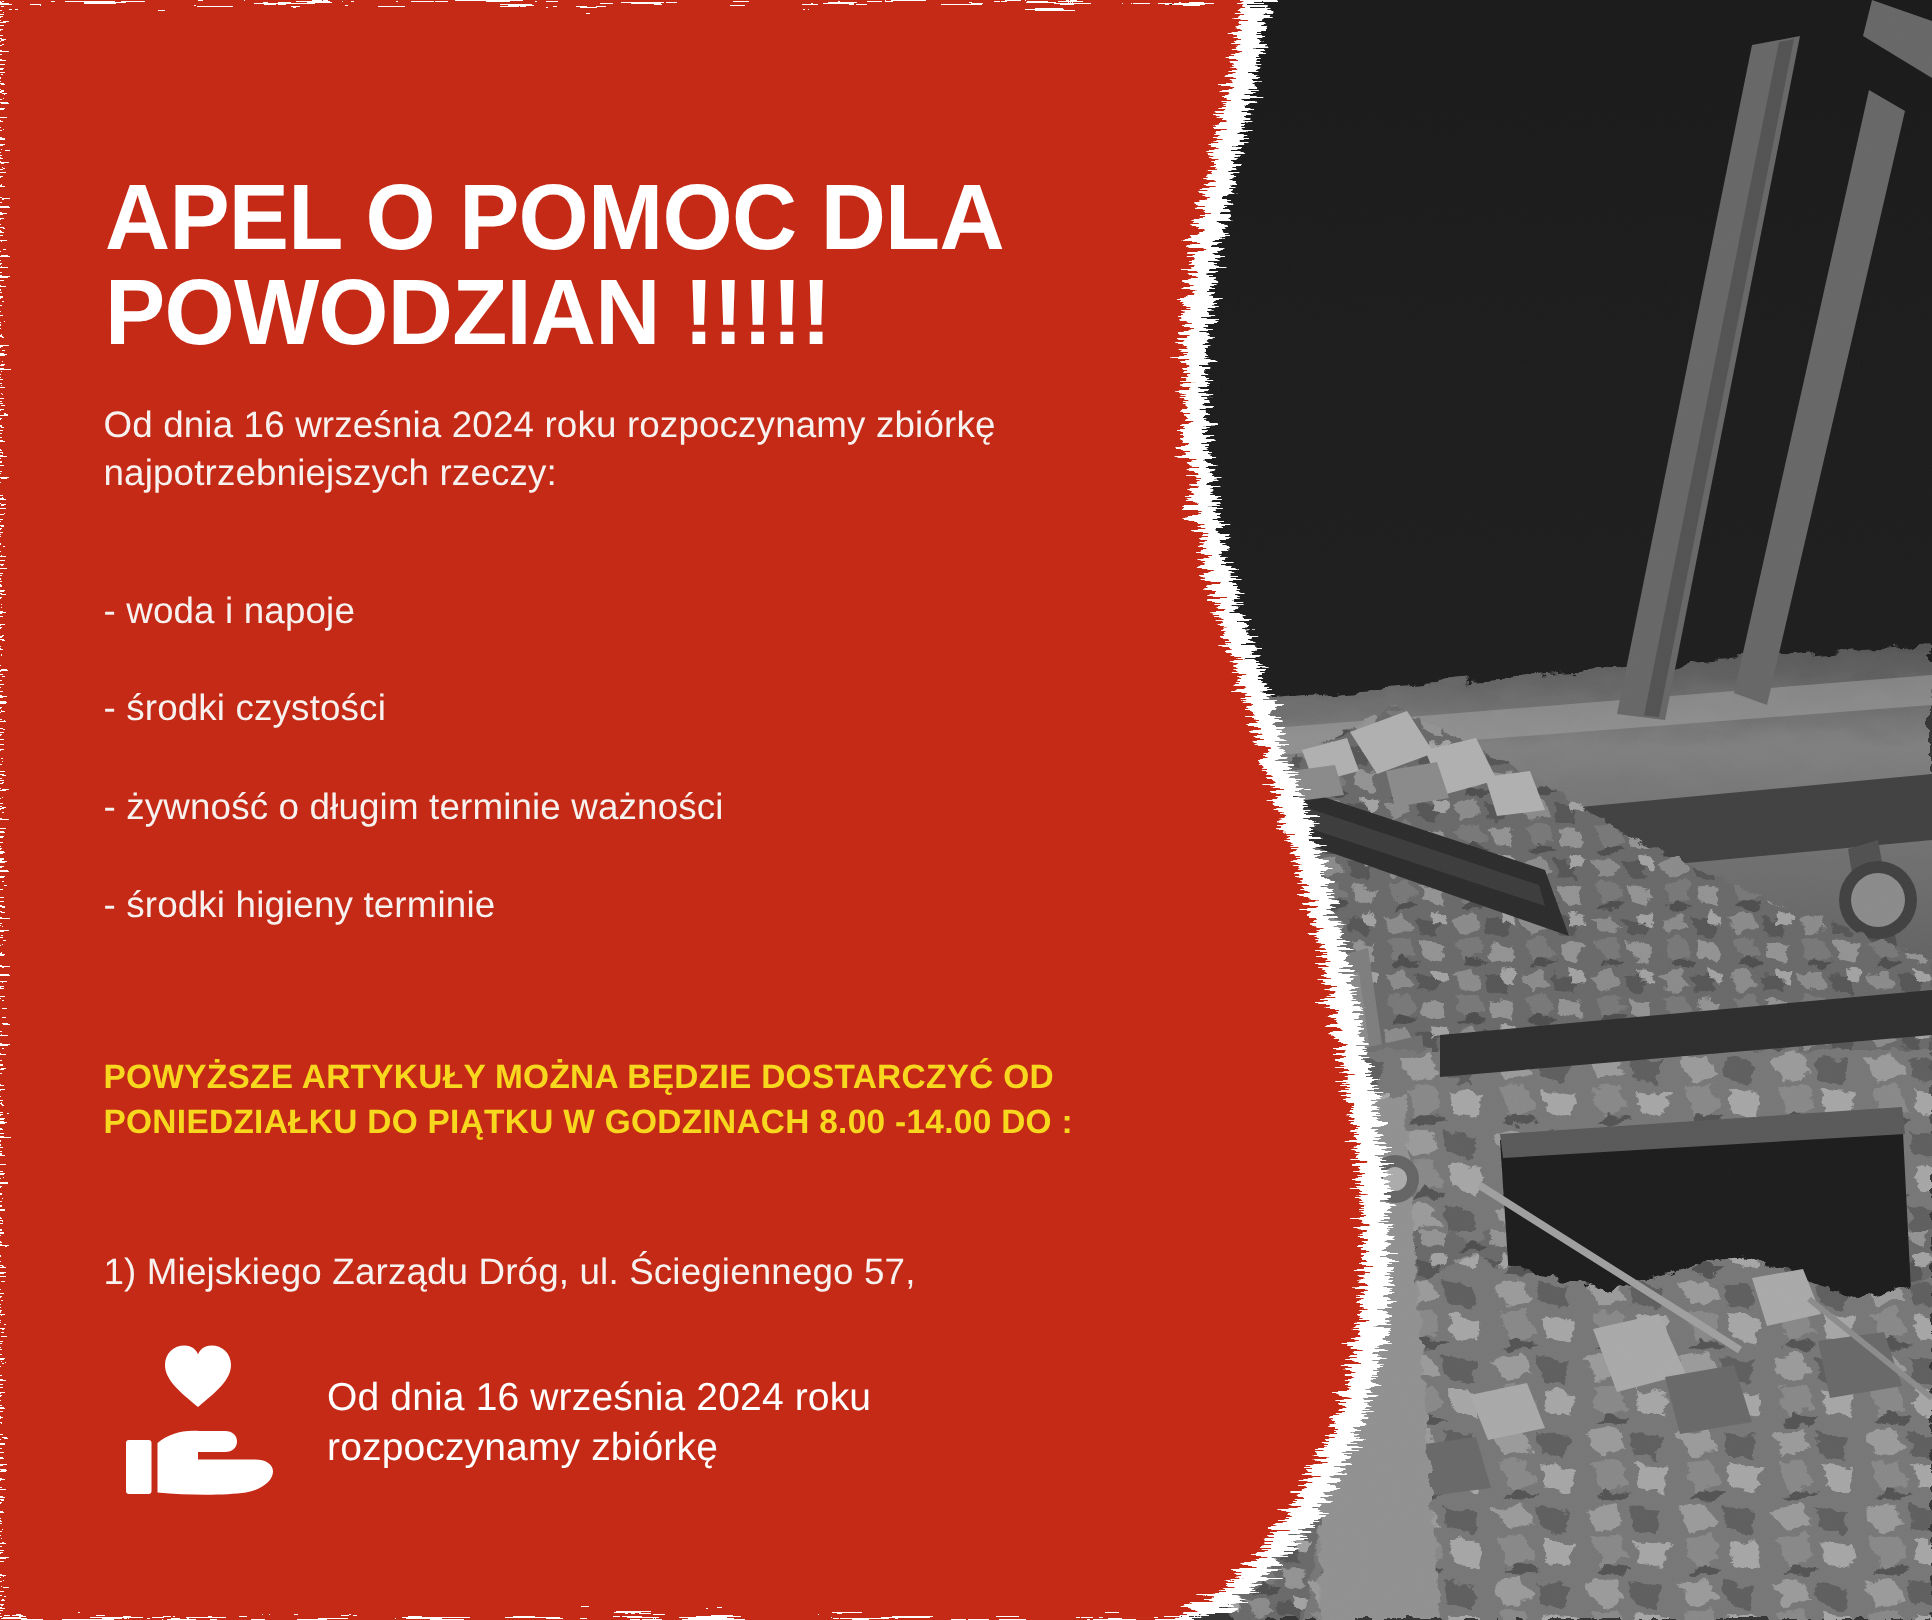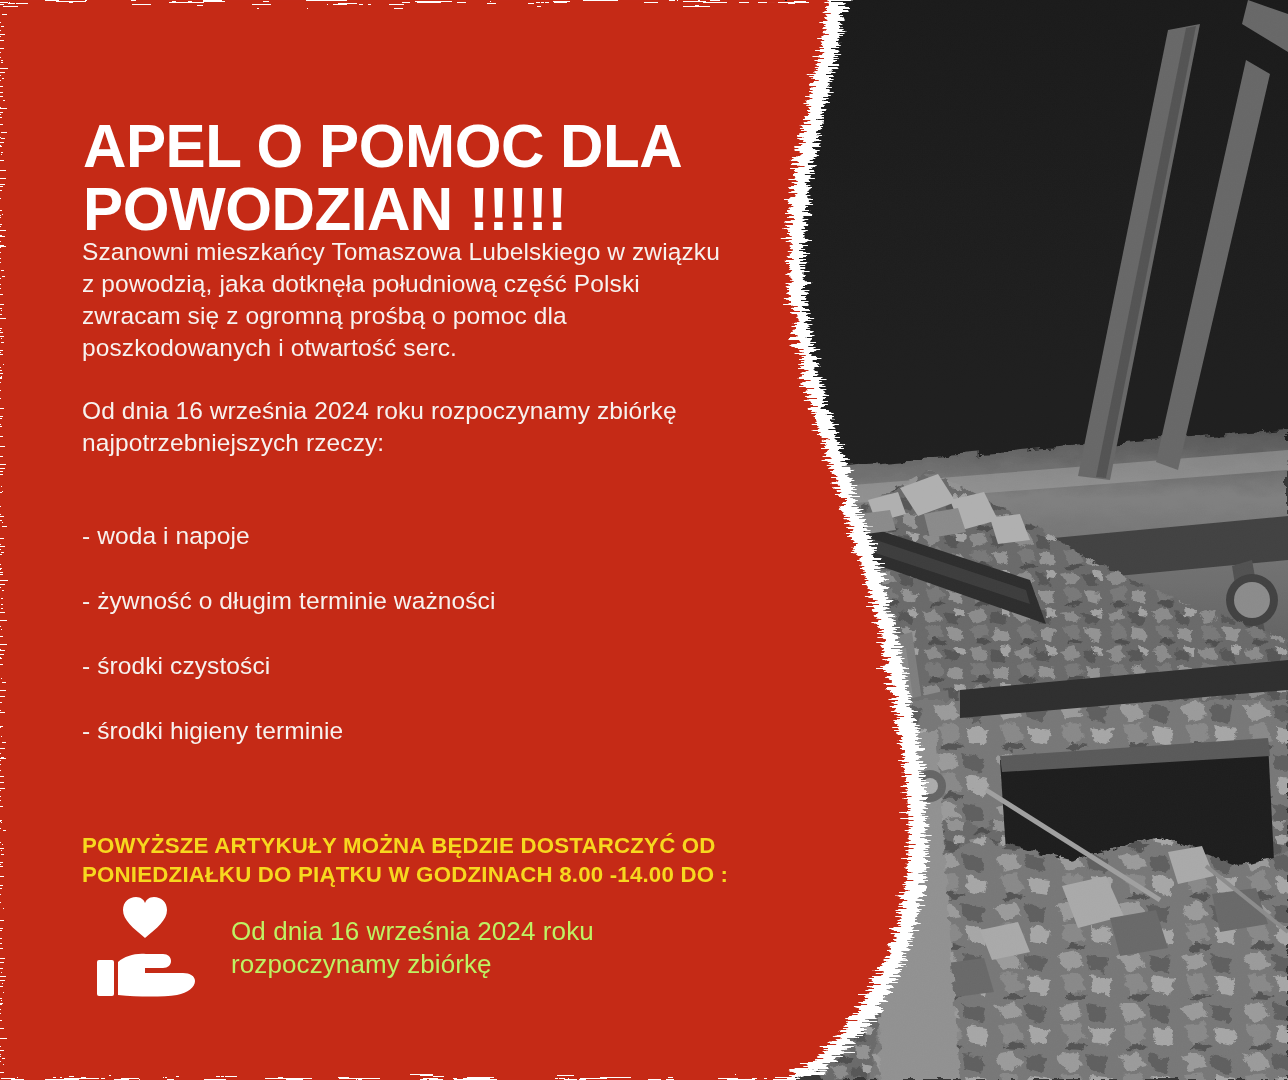--- a/index.html
+++ b/index.html
@@ -30,21 +30,21 @@
     position: absolute;
     inset: 0;
     z-index: 2;
     pointer-events: none;
   }
   .red-svg { display: block; width: 1288px; height: 1080px; }
 
   
   .content {
     position: absolute;
-    left: 17px; top: 0;
+    left: 4px; top: 0;
     width: 830px;
     height: 1080px;
     z-index: 3;
   }
 
   .headline {
     position: absolute;
     left: 66px;
     top: 72px;
     width: 720px;
@@ -97,21 +97,21 @@
   .footer {
     position: absolute;
     left: 80px;
     top: 896px;
     display: flex;
     align-items: center;
     gap: 18px;
   }
   .hand-icon { width: 116px; height: 104px; display: block; flex: 0 0 auto; }
   .footer-text {
-    color: #bef264;
+    color: #ffffff;
     font-size: 26px;
     line-height: 1.27;
     white-space: pre-line;
     letter-spacing: 0.1px;
   }
 </style>
 </head>
 <body>
 
 <div id="poster">
@@ -335,46 +335,43 @@
     </svg>
   </div>
 
   <div class="content">
 
     <h1 class="headline">APEL O POMOC DLA
 POWODZIAN !!!!!</h1>
 
     <div class="body-block">
 
-      <p class="para">Szanowni mieszkańcy Tomaszowa Lubelskiego w związku
-z powodzią, jaka dotknęła południową część Polski
-zwracam się z ogromną prośbą o pomoc dla
-poszkodowanych i otwartość serc.</p>
 
       <div class="gap-lg"></div>
 
       <p class="para">Od dnia 16 września 2024  roku rozpoczynamy zbiórkę
 najpotrzebniejszych rzeczy:</p>
 
       <div class="gap-md"></div>
 
       <div class="bullets">
         <div>- woda i napoje</div>
+        <div>- środki czystości</div>
         <div>- żywność o długim terminie ważności</div>
-        <div>- środki czystości</div>
         <div>- środki higieny terminie</div>
       </div>
 
       <div class="gap-md"></div>
 
       <p class="highlight">POWYŻSZE ARTYKUŁY MOŻNA BĘDZIE DOSTARCZYĆ OD
 PONIEDZIAŁKU DO PIĄTKU W GODZINACH 8.00 -14.00 DO :</p>
 
       <div class="gap-sm"></div>
 
+      <p class="addr">1) Miejskiego Zarządu Dróg, ul. Ściegiennego 57,</p>
 
     </div>
 
     <div class="footer">
       <svg class="hand-icon" viewBox="0 0 116 104" xmlns="http://www.w3.org/2000/svg" aria-hidden="true">
 
         <path d="M48,42
                  C36,32 26,24 26,14
                  C26,6 32,1 39,1
                  C44,1 47,4 48,7

